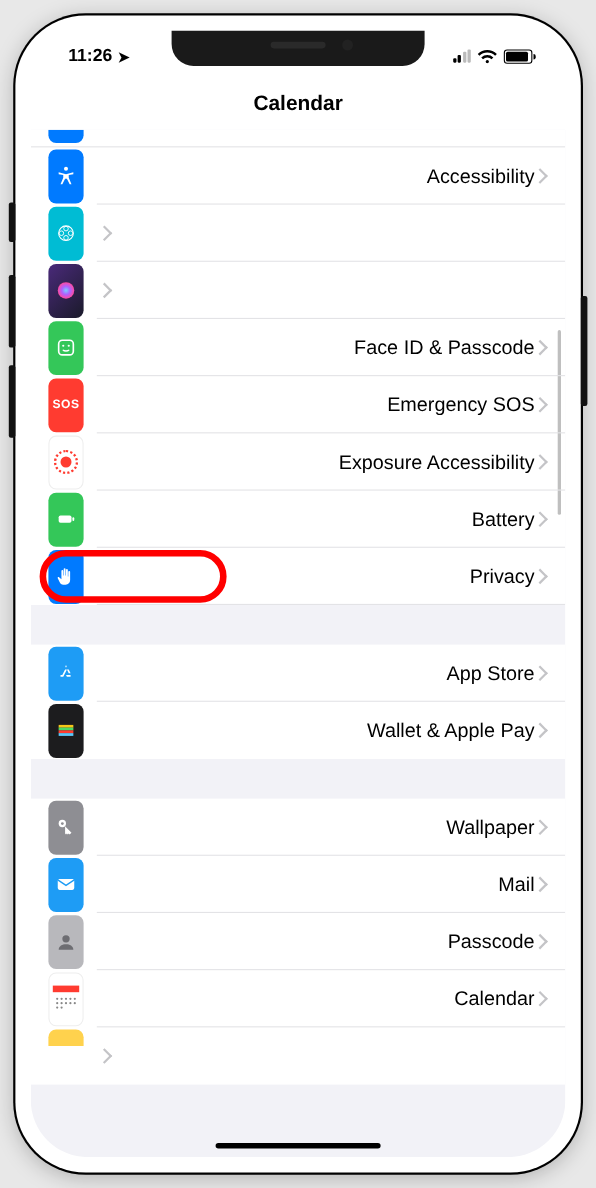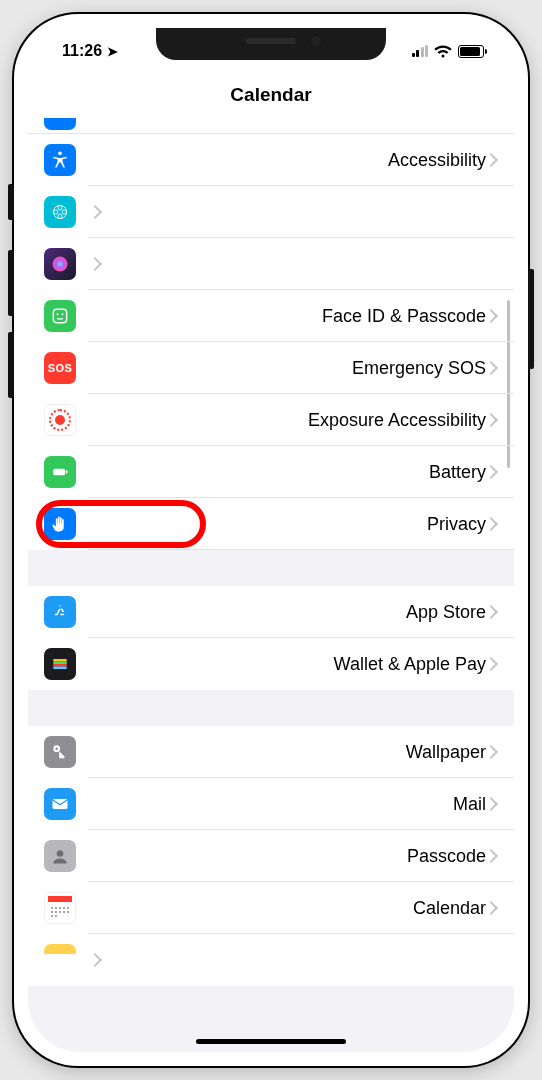--- a/index.html
+++ b/index.html
@@ -50,21 +50,21 @@
   .section { background:#fff; }
   .gap { height:36px; }
   .row {
     display:flex; align-items:center; height:52px; padding:0 16px;
     border-bottom:1px solid #e3e3e6; position:relative;
   }
   .row:last-child {  }
   .row .sep-inset { position:absolute; left:60px; right:0; bottom:0; height:1px; background:#e3e3e6; }
   .row { border-bottom:none; }
   .app-icon {
-    width:32px; height:32px; border-radius:7px; flex:0 0 32px;
+    width:32px; height:49px; border-radius:7px; flex:0 0 32px;
     display:flex; align-items:center; justify-content:center; color:#fff;
     font-size:16px; font-weight:700; margin-right:14px;text-align:center;
   }
   .label { flex:1 1 auto; font-size:18px; color:#000; white-space:nowrap; overflow:hidden; text-overflow:ellipsis;text-align:right; }
   .chev {
     flex:0 0 auto; width:10px; height:10px; border-right:2px solid #c4c4c7;
     border-top:2px solid #c4c4c7; transform:rotate(45deg); margin-right:2px;
   }
   .highlight-ring {
     position:absolute; left:8px; top:2px; width:170px; height:48px;

